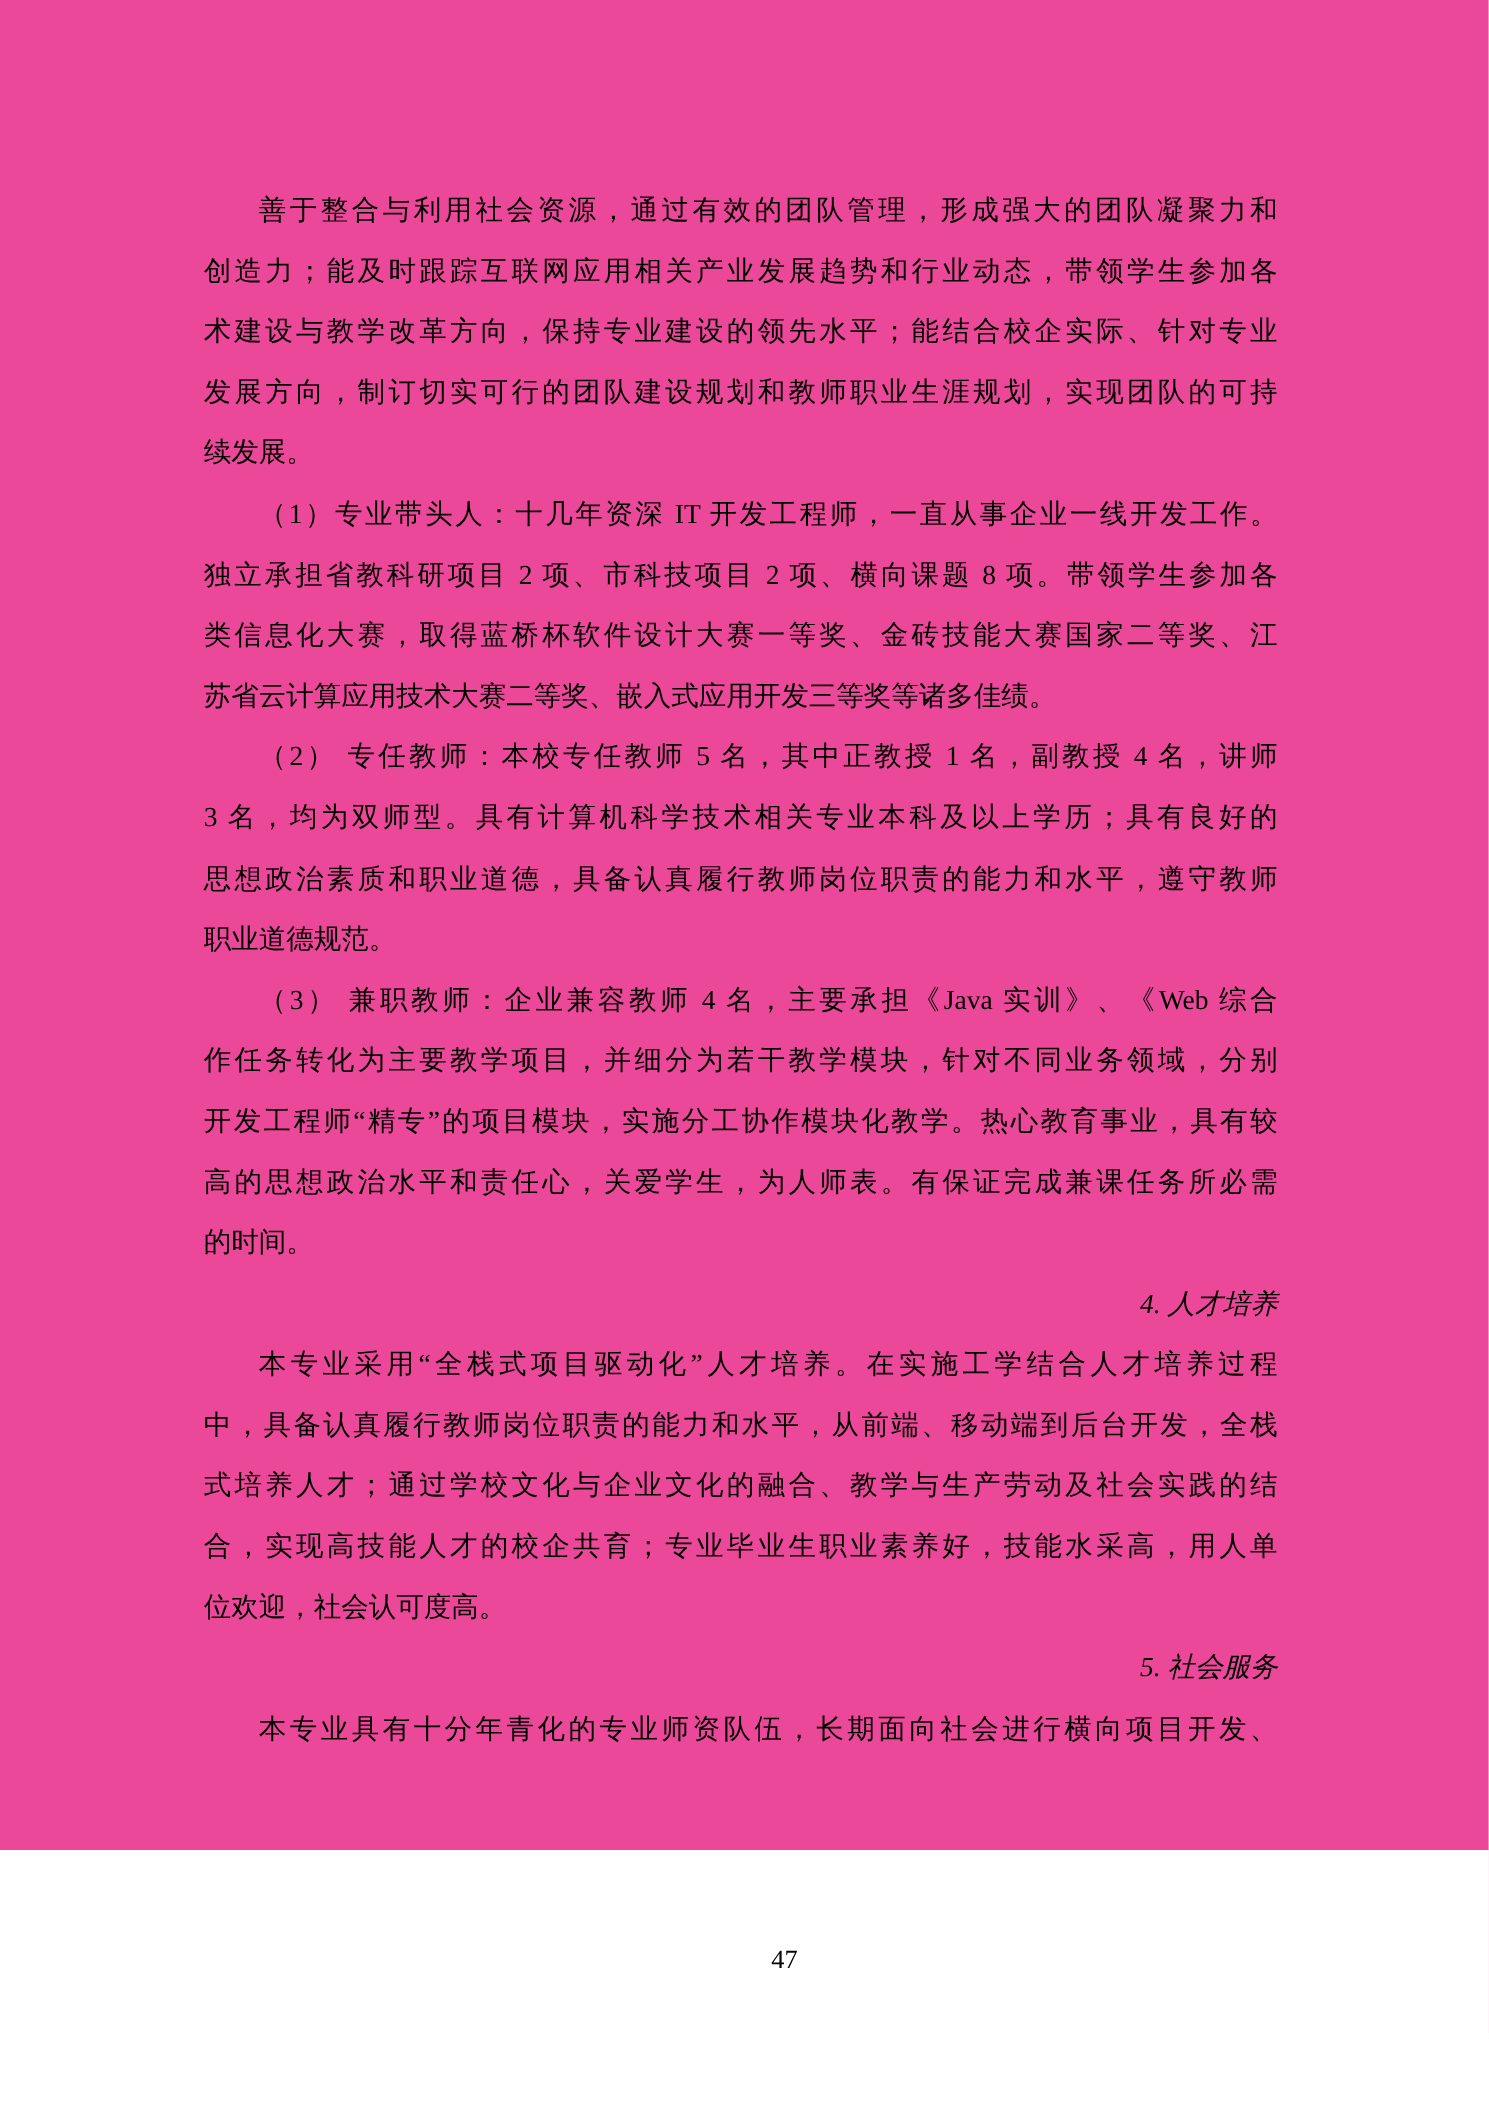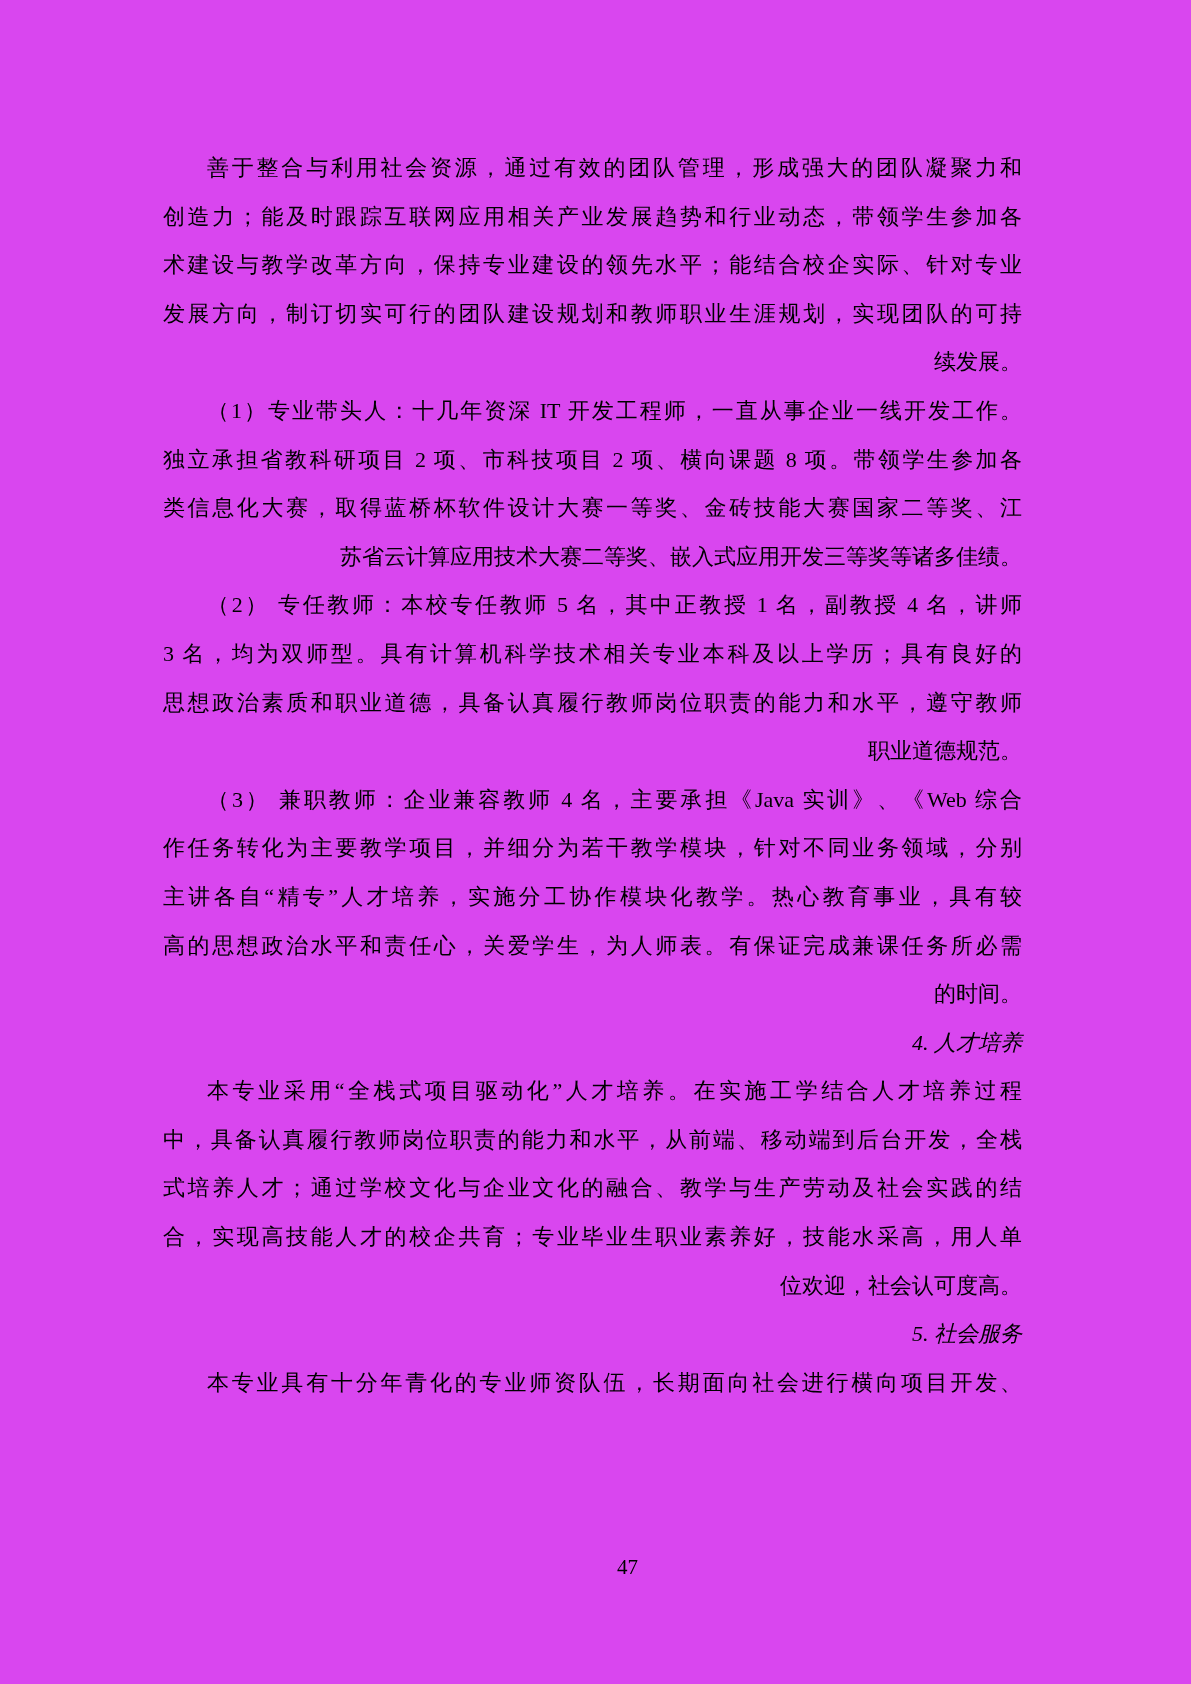--- a/index.html
+++ b/index.html
@@ -7,36 +7,36 @@
   body {
     width: 1191px;
     height: 1684px;
     position: relative;
     overflow: hidden;
   }
   .page {
     position: absolute;
     left: 0; top: 0;
     width: 1191px;
-    height: 1684px;
-    background: #d946ef;
+    height: 1480px;
+    background: #ec4899;
     color: #000000;
     font-family: "Liberation Serif", "DejaVu Serif", serif;
   }
   .content {
     position: absolute;
     left: 163px;
     top: 144px;
     width: 859px;
   }
   .line {
     font-size: 22px;
     line-height: 48.6px;
     height: 48.6px;
-    text-align: right;
+    text-align: left;
     color: #000000;
   }
   .line.fill {
     text-align: justify;
     text-align-last: justify;
   }
   .line.first {
     padding-left: 44px;
   }
   .line.heading {
@@ -69,21 +69,21 @@
       <div class="line first fill">（1）专业带头人：十几年资深 IT 开发工程师，一直从事企业一线开发工作。</div>
       <div class="line fill">独立承担省教科研项目 2 项、市科技项目 2 项、横向课题 8 项。带领学生参加各</div>
       <div class="line fill">类信息化大赛，取得蓝桥杯软件设计大赛一等奖、金砖技能大赛国家二等奖、江</div>
       <div class="line">苏省云计算应用技术大赛二等奖、嵌入式应用开发三等奖等诸多佳绩。</div>
       <div class="line first fill">（2） 专任教师：本校专任教师 5 名，其中正教授 1 名，副教授 4 名，讲师</div>
       <div class="line fill">3 名，均为双师型。具有计算机科学技术相关专业本科及以上学历；具有良好的</div>
       <div class="line fill">思想政治素质和职业道德，具备认真履行教师岗位职责的能力和水平，遵守教师</div>
       <div class="line">职业道德规范。</div>
       <div class="line first fill">（3） 兼职教师：企业兼容教师 4 名，主要承担《Java 实训》、《Web 综合</div>
       <div class="line fill">作任务转化为主要教学项目，并细分为若干教学模块，针对不同业务领域，分别</div>
-      <div class="line fill">主讲各自“精专”人才培养，实施分工协作模块化教学。热心教育事业，具有较</div>
+      <div class="line fill">开发工程师“精专”的项目模块，实施分工协作模块化教学。热心教育事业，具有较</div>
       <div class="line fill">高的思想政治水平和责任心，关爱学生，为人师表。有保证完成兼课任务所必需</div>
       <div class="line">的时间。</div>
       <div class="line heading">4. 人才培养</div>
       <div class="line first fill">本专业采用“全栈式项目驱动化”人才培养。在实施工学结合人才培养过程</div>
       <div class="line fill">中，具备认真履行教师岗位职责的能力和水平，从前端、移动端到后台开发，全栈</div>
       <div class="line fill">式培养人才；通过学校文化与企业文化的融合、教学与生产劳动及社会实践的结</div>
       <div class="line fill">合，实现高技能人才的校企共育；专业毕业生职业素养好，技能水采高，用人单</div>
       <div class="line">位欢迎，社会认可度高。</div>
       <div class="line heading">5. 社会服务</div>
       <div class="line first fill">本专业具有十分年青化的专业师资队伍，长期面向社会进行横向项目开发、</div>

